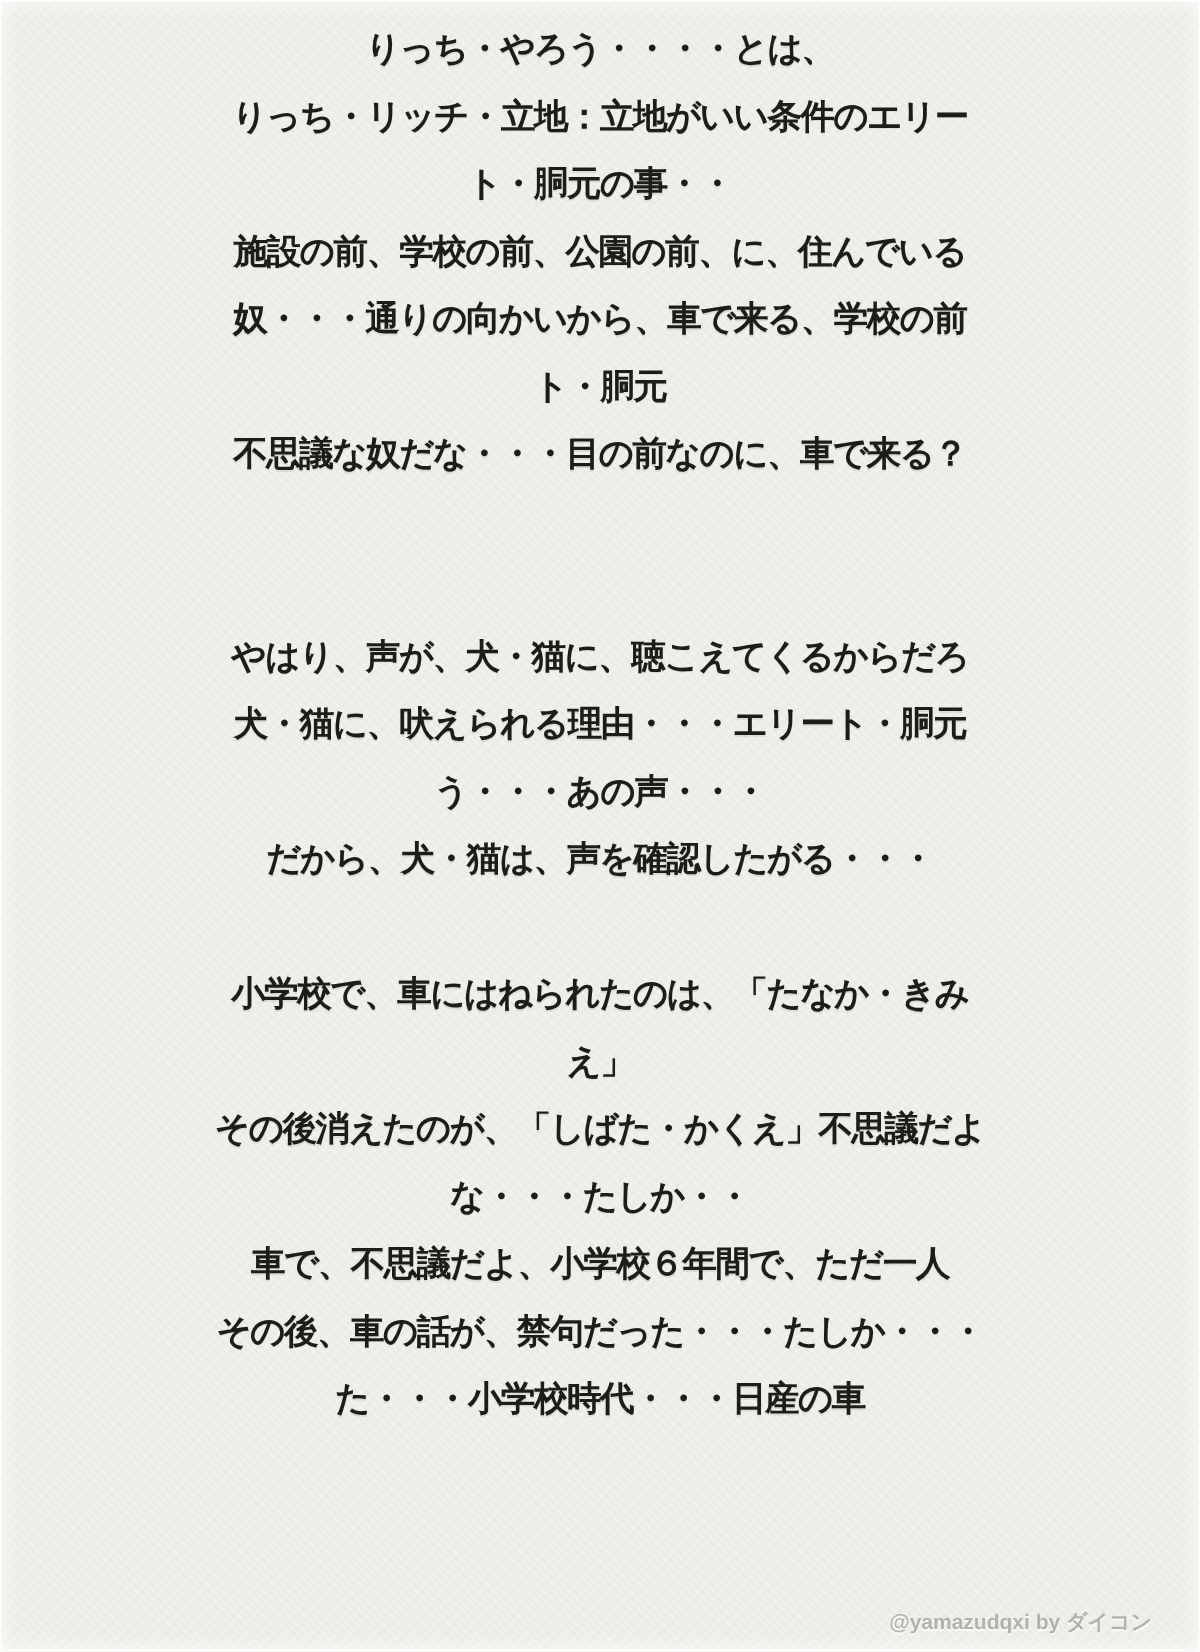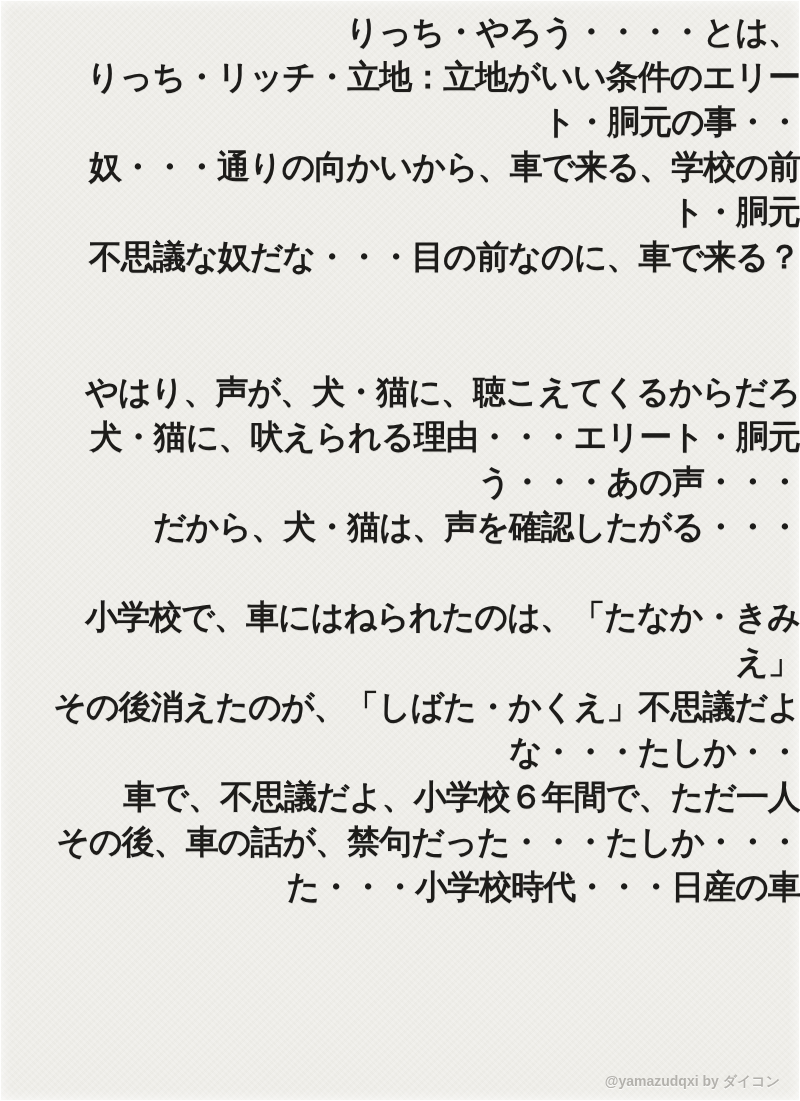--- a/index.html
+++ b/index.html
@@ -20,53 +20,54 @@
       repeating-linear-gradient(45deg, rgba(255,255,255,0.03) 0 2px, rgba(0,0,0,0.012) 2px 4px),
       repeating-linear-gradient(-45deg, rgba(255,255,255,0.03) 0 3px, rgba(0,0,0,0.01) 3px 6px),
       #f1f0eb;
     box-shadow:
       inset 0 0 0 1px rgba(255,255,255,0.85),
       inset 0 0 14px rgba(255,255,255,0.9);
     box-sizing: border-box;
   }
   .text-block {
     padding-top: 10px;
-    text-align: right;
+    text-align: center;
     font-family: Liberation Serif, serif;
     font-weight: bold;
-    font-size: 33px;
+    font-size: 23px;
     letter-spacing: -1px;
     line-height: 45px;
     color: #1d1c1a;
   }
   .line {
     min-height: 45px;
     white-space: nowrap;
     text-shadow: 0 1px 0 rgba(0,0,0,0.08);
   }
   .watermark {
     position: absolute;
-    right: 20px;
+    right: 32px;
     bottom: 10px;
     font-family: "Liberation Sans", sans-serif;
     font-size: 14px;
     font-weight: bold;
     color: #b3b1ac;
     text-shadow: 0 1px 1px rgba(255,255,255,0.9);
     letter-spacing: 0;
   }
 </style>
 </head>
 <body>
 
 <div class="page">
   <div class="text-block">
       <div class="line">りっち・やろう・・・・とは、</div>
       <div class="line">りっち・リッチ・立地：立地がいい条件のエリー</div>
       <div class="line">ト・胴元の事・・</div>
+      <div class="line">施設の前、学校の前、公園の前、に、住んでいる</div>
       <div class="line">奴・・・通りの向かいから、車で来る、学校の前</div>
       <div class="line">ト・胴元</div>
       <div class="line">不思議な奴だな・・・目の前なのに、車で来る？</div>
       <div class="line"></div>
       <div class="line"></div>
       <div class="line">やはり、声が、犬・猫に、聴こえてくるからだろ</div>
       <div class="line">犬・猫に、吠えられる理由・・・エリート・胴元</div>
       <div class="line">う・・・あの声・・・</div>
       <div class="line">だから、犬・猫は、声を確認したがる・・・</div>
       <div class="line"></div>

